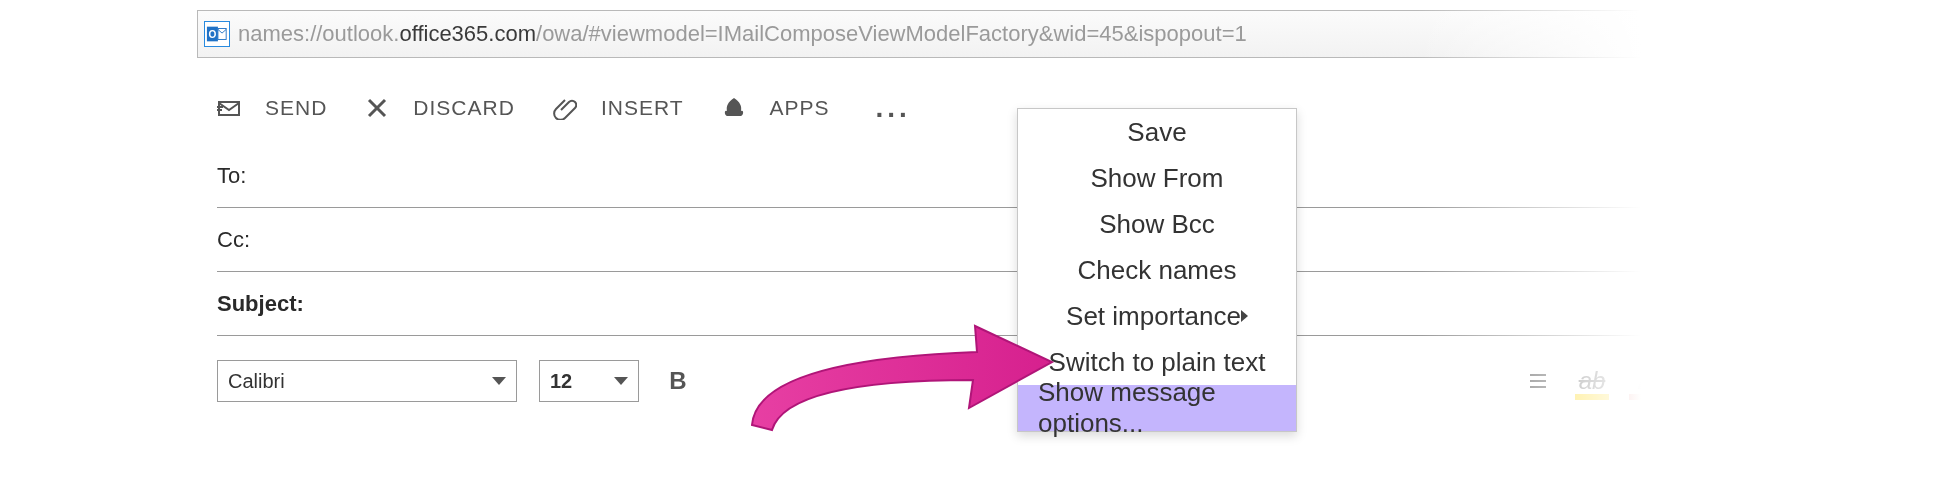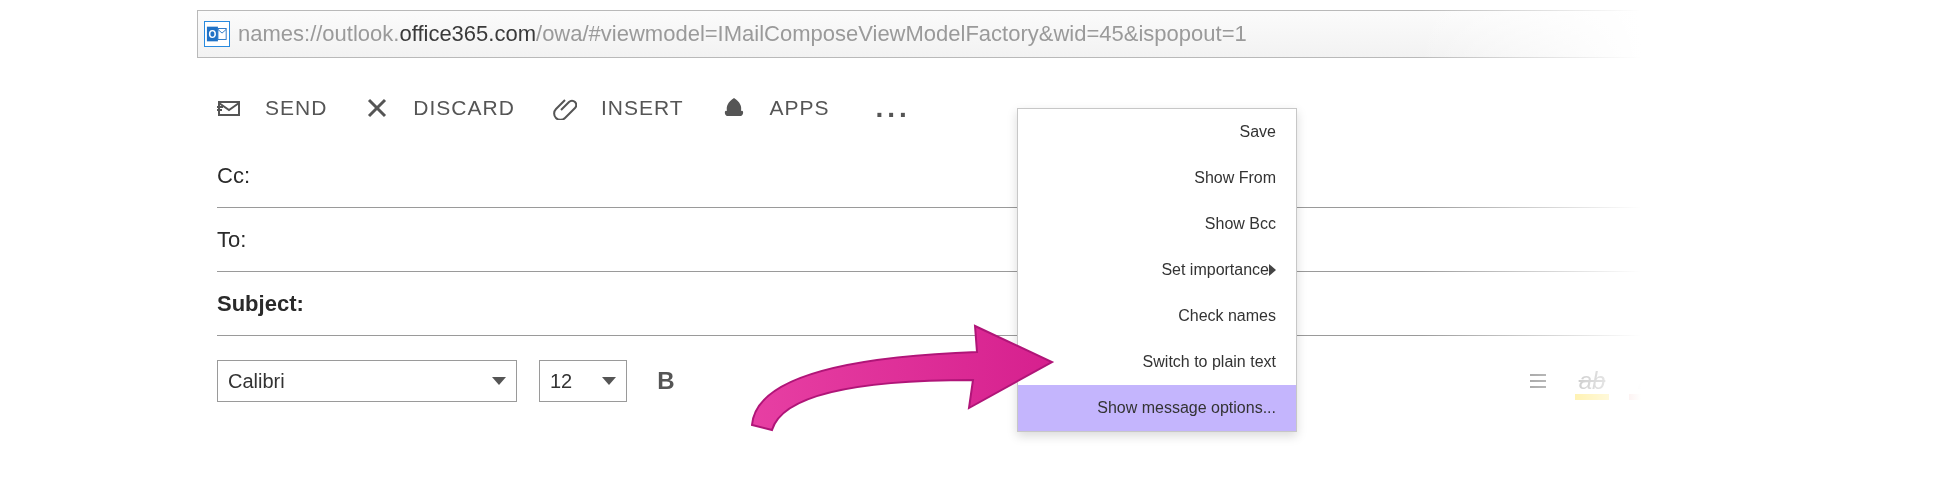--- a/index.html
+++ b/index.html
@@ -80,21 +80,21 @@
   .dd {
     border:1px solid #9a9a9a;
     height:42px;
     display:flex; align-items:center; justify-content:space-between;
     padding:0 10px;
     font-size:20px;
     color:#333;
     background:#fff;
   }
   .dd.font { width:300px; }
-  .dd.size { width:88px; }
+  .dd.size { width:100px;font-weight:bold; }
   .caret {
     width:0;height:0;border-left:7px solid transparent;border-right:7px solid transparent;border-top:8px solid #555;
     margin-left:10px;
   }
   .fmt-btn { width:34px;height:34px;display:flex;align-items:center;justify-content:center;font-size:24px;color:#555;cursor:pointer;}
   .fmt-group{display:flex;gap:20px;align-items:center;}
   .under-y { position:relative; }
   .under-y .bar{position:absolute;left:0;right:0;bottom:-2px;height:6px;}
   .under-y.yellow .bar{background:#ffd400;}
   .under-y.red .bar{background:#d6201a;}
@@ -105,23 +105,23 @@
     top:108px;
     left:820px;
     width:280px;
     background:#fff;
     border:1px solid #c7c7c7;
     box-shadow:0 4px 10px rgba(0,0,0,.15);
     z-index:20;
   }
   .menu-item{
     height:46px;
-    display:flex;align-items:center;justify-content:flex-end;
+    display:flex;align-items:center;justify-content:center;
     padding:0 20px;
-    font-size:16px;
+    font-size:26px;
     color:#333;
     cursor:pointer;
   }
   .menu-item.highlight{ background:#c4b5fd; }
   .submenu-caret{
     width:0;height:0;border-top:6px solid transparent;border-bottom:6px solid transparent;border-left:7px solid #444;
   }
 
   
   .arrow {
@@ -194,24 +194,24 @@
             <path d="M12 2 C6 6 4 10 5 15 C2 13 2 20 6 20 L18 20 C22 20 22 13 19 15 C20 10 18 6 12 2 Z" fill="#555" stroke="none"></path>
           </svg>
       </span>
       <span>APPS</span>
     </div>
     <div class="ellipsis">...</div>
   </div>
 
   <div class="fields">
     <div class="field-row">
+      <span class="field-label">To:</span>
+    </div>
+    <div class="field-row">
       <span class="field-label">Cc:</span>
-    </div>
-    <div class="field-row">
-      <span class="field-label">To:</span>
     </div>
     <div class="field-row subject-row">
       <span class="field-label subject-label">Subject:</span>
     </div>
   </div>
 
   <div class="formatbar">
     <div class="dd font">
       <span>Calibri</span>
       <span class="caret"></span>
@@ -255,25 +255,25 @@
       <div class="menu-item">
         <span>Save</span>
       </div>
       <div class="menu-item">
         <span>Show From</span>
       </div>
       <div class="menu-item">
         <span>Show Bcc</span>
       </div>
       <div class="menu-item">
+        <span>Check names</span>
+      </div>
+      <div class="menu-item">
         <span>Set importance</span>
         <span class="submenu-caret"></span>
-      </div>
-      <div class="menu-item">
-        <span>Check names</span>
       </div>
       <div class="menu-item">
         <span>Switch to plain text</span>
       </div>
       <div class="menu-item highlight">
         <span>Show message options...</span>
       </div>
     </div>
 
   <svg class="arrow" viewBox="0 0 320 150">

